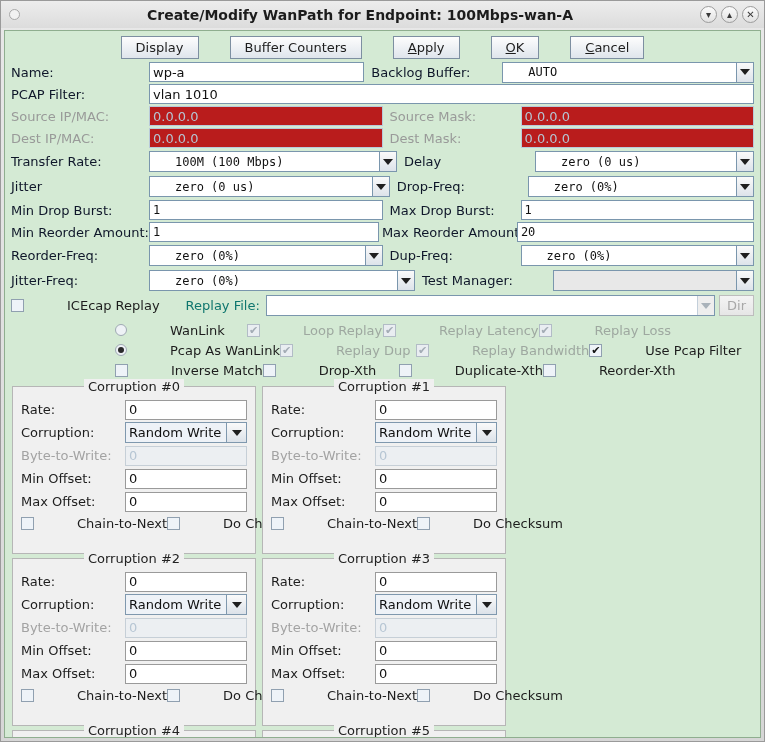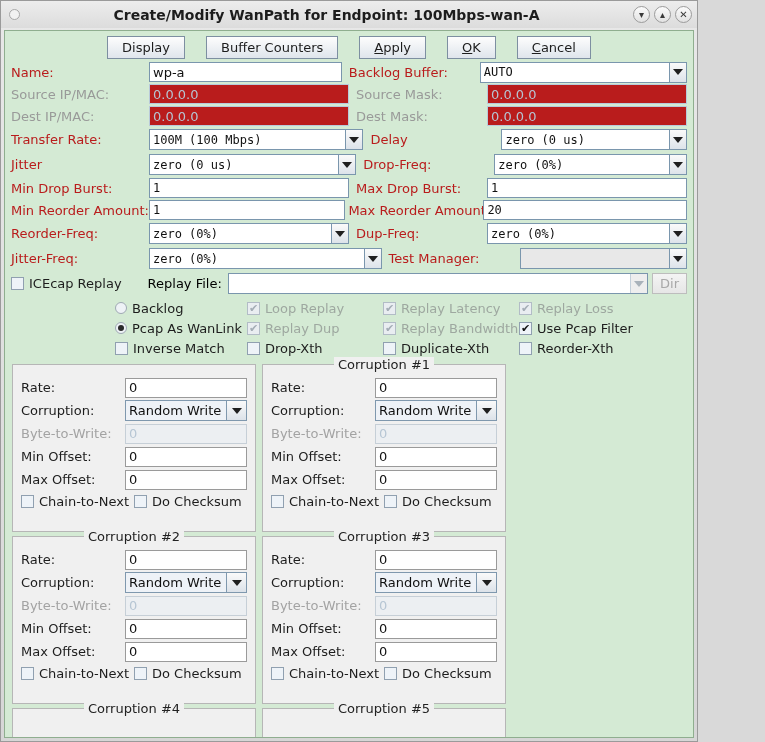--- a/index.html
+++ b/index.html
@@ -5,21 +5,21 @@
   * { box-sizing: border-box; }
   html, body { margin:0; padding:0; }
   body {
     width:765px; height:742px;
     font-family:"DejaVu Sans", sans-serif;
     font-size:13px;
     background:#d9d9d9;
     overflow:hidden;
   }
   .window {
-    width:698px; height:742px;
+    width:765px; height:742px;
     background:linear-gradient(#e8e8e8,#d6d6d6);
     border:1px solid #9a9a9a;
     display:flex; flex-direction:column;
   }
   
   .titlebar {
     height:27px; flex:0 0 27px;
     display:flex; align-items:center;
     padding:0 5px 0 8px;
     background:linear-gradient(#ededed,#dcdcdc);
@@ -45,65 +45,65 @@
   .content {
     flex:1 1 auto; margin:2px 3px 3px 3px;
     background:#d4ead4;
     border:1px solid #8fae8f;
     display:flex; flex-direction:column;
     overflow:hidden;
   }
   .btnbar {
     height:30px; flex:0 0 30px;
     display:flex; align-items:center; justify-content:center;
-    gap:3px; padding-top:2px;
+    gap:13px; padding-top:2px;
   }
   .btn {
     height:23px; border:1px solid #7d8fa1;
     background:linear-gradient(#fdfdfd,#dfe5ec);
     color:#1d1d1d; font-size:13px;
     padding:0 14px; margin:0 9px;
     display:flex; align-items:center; justify-content:center;
     white-space:nowrap;
   }
   .btn u { text-decoration:underline; }
   
   .form { padding:0 6px; }
   .frow { display:flex; align-items:center; height:22px; }
-  .lab { color:#b91c1c; white-space:nowrap; padding-right:4px; }
+  .lab { color:#0f172a; white-space:nowrap; padding-right:4px; }
   .lab.dim { color:#999a99; }
   .lcol { width:138px; flex:0 0 138px; }
   .rcol { width:138px; flex:0 0 138px; padding-left:7px; }
   .fld { flex:1 1 auto; min-width:0; }
   .txt {
     height:20px; background:#fff; border:1px solid #7a96ad;
     display:flex; align-items:center; padding:0 3px;
     font-size:13px; color:#111; overflow:hidden; white-space:nowrap;
   }
   .txt.mono { font-family:"DejaVu Sans Mono", monospace; font-size:12px; }
   .txt.dim { color:#b6c4d2; border-color:#b9cada; background:#b91c1c; }
   .combo {
-    height:21px; display:flex; border:1px solid #7a96ad; background:#fff;
+    height:21px; display:flex; border:1px solid #7a96ad; background:#fff;padding-left:22px;
   }
   .combo .cval {
     flex:1 1 auto; min-width:0; display:flex; align-items:center;
     padding:0 3px; font-family:"DejaVu Sans Mono", monospace;
     font-size:12px; color:#111; overflow:hidden; white-space:nowrap;
   }
   .combo.empty { background:#e8e8e8; }
   .combo .arrow {
     flex:0 0 17px; border-left:1px solid #7a96ad;
     background:linear-gradient(#fafafa,#dde3ea);
     display:flex; align-items:center; justify-content:center;
   }
   .tri { width:0;height:0;border-left:5px solid transparent;border-right:5px solid transparent;border-top:6px solid #1f1f1f; }
   .tri.dim { border-top-color:#a9b2ba; }
   
   .replayrow { display:flex; align-items:center; height:24px; padding:0 6px; margin-top:2px; }
-  .replay-file-lab { color:#000000; padding:0 6px 0 26px; white-space:nowrap; }
+  .replay-file-lab { color:#0f766e; padding:0 6px 0 26px; white-space:nowrap; }
   .replay-input {
     flex:1 1 auto; height:21px; background:#fff;
     border:1px solid #7a96ad; display:flex;
   }
   .replay-input .arrow { flex:0 0 17px; border-left:1px solid #c3cfda; background:#eeeeee;
       display:flex;align-items:center;justify-content:center; }
   .dirbtn {
     flex:0 0 auto; height:21px; margin-left:4px; padding:0 7px;
     border:1px solid #bdbdbd; background:linear-gradient(#f4f4f4,#e6e6e6);
     color:#a8a8a8; display:flex; align-items:center; font-size:13px;
@@ -118,21 +118,21 @@
     border:1px solid #9fa9b3; background:#eef2f6;
     display:flex;align-items:center;justify-content:center;flex:0 0 auto;
   }
   .radio.on::after { content:""; width:6px;height:6px;border-radius:50%;background:#2a2a2a; }
   .cbx {
     width:13px;height:13px;border:1px solid #90a0b0;background:#eef3f8;
     display:flex;align-items:center;justify-content:center;flex:0 0 auto;
     font-size:11px;line-height:1;color:#111;
   }
   .cbx.dim { border-color:#b2bcc6; color:#a3acb5; background:#e9edf1; }
-  .cblab { color:#1d1d1d; }
+  .cblab { color:#1d1d1d;margin-left:38px; }
   .cblab.dim { color:#9ea8a0; }
   
   .panels { flex:1 1 auto; display:flex; flex-wrap:wrap; padding:2px 4px 4px 4px; gap:0; }
   .cpanel {
     width:244px; height:168px; margin:2px 3px;
     background:#f0f0f0; border:1px solid #b6b6b6;
     position:relative; padding:11px 8px 4px 8px;
   }
   .cpanel .ctitle {
     position:absolute; top:-8px; left:0; right:0; text-align:center;
@@ -200,20 +200,26 @@
         <div class="fld">
           <div class="combo">
             <div class="cval">AUTO</div>
             <div class="arrow">
                 <i class="tri"></i>
               </div>
           </div>
         </div>
       </div>
 
+      <div class="frow">
+        <div class="lab lcol">PCAP Filter:</div>
+        <div class="fld">
+            <div class="txt">vlan 1010</div>
+          </div>
+      </div>
 
       <div class="frow">
         <div class="lab lcol dim">Source IP/MAC:</div>
         <div class="fld">
             <div class="txt dim">0.0.0.0</div>
           </div>
         <div class="lab rcol dim">Source Mask:</div>
         <div class="fld">
             <div class="txt dim">0.0.0.0</div>
           </div>
@@ -349,21 +355,21 @@
             <i class="tri dim"></i>
           </div>
       </div>
       <div class="dirbtn">Dir</div>
     </div>
 
     <div class="cbgrid">
       <div class="cbrow">
           <div class="cbcell c0">
             <span class="radio"></span>
-            <span class="cblab">Backlog</span>
+            <span class="cblab">WanLink</span>
           </div>
           <div class="cbcell c1">
             <span class="cbx dim">✔</span>
             <span class="cblab dim">Loop Replay</span>
           </div>
           <div class="cbcell c2">
             <span class="cbx dim">✔</span>
             <span class="cblab dim">Replay Latency</span>
           </div>
           <div class="cbcell c3">
@@ -404,20 +410,21 @@
           </div>
           <div class="cbcell c3">
             <span class="cbx"></span>
             <span class="cblab">Reorder-Xth</span>
           </div>
         </div>
     </div>
 
     <div class="panels">
         <div class="cpanel">
+          <div class="ctitle"><span>Corruption #0</span></div>
           <div class="crow">
             <div class="clab">Rate:</div>
             <div class="cfld">
               <div class="cinput">0</div>
             </div>
           </div>
           <div class="crow">
             <div class="clab">Corruption:</div>
             <div class="cfld">
               <div class="ccombo">

